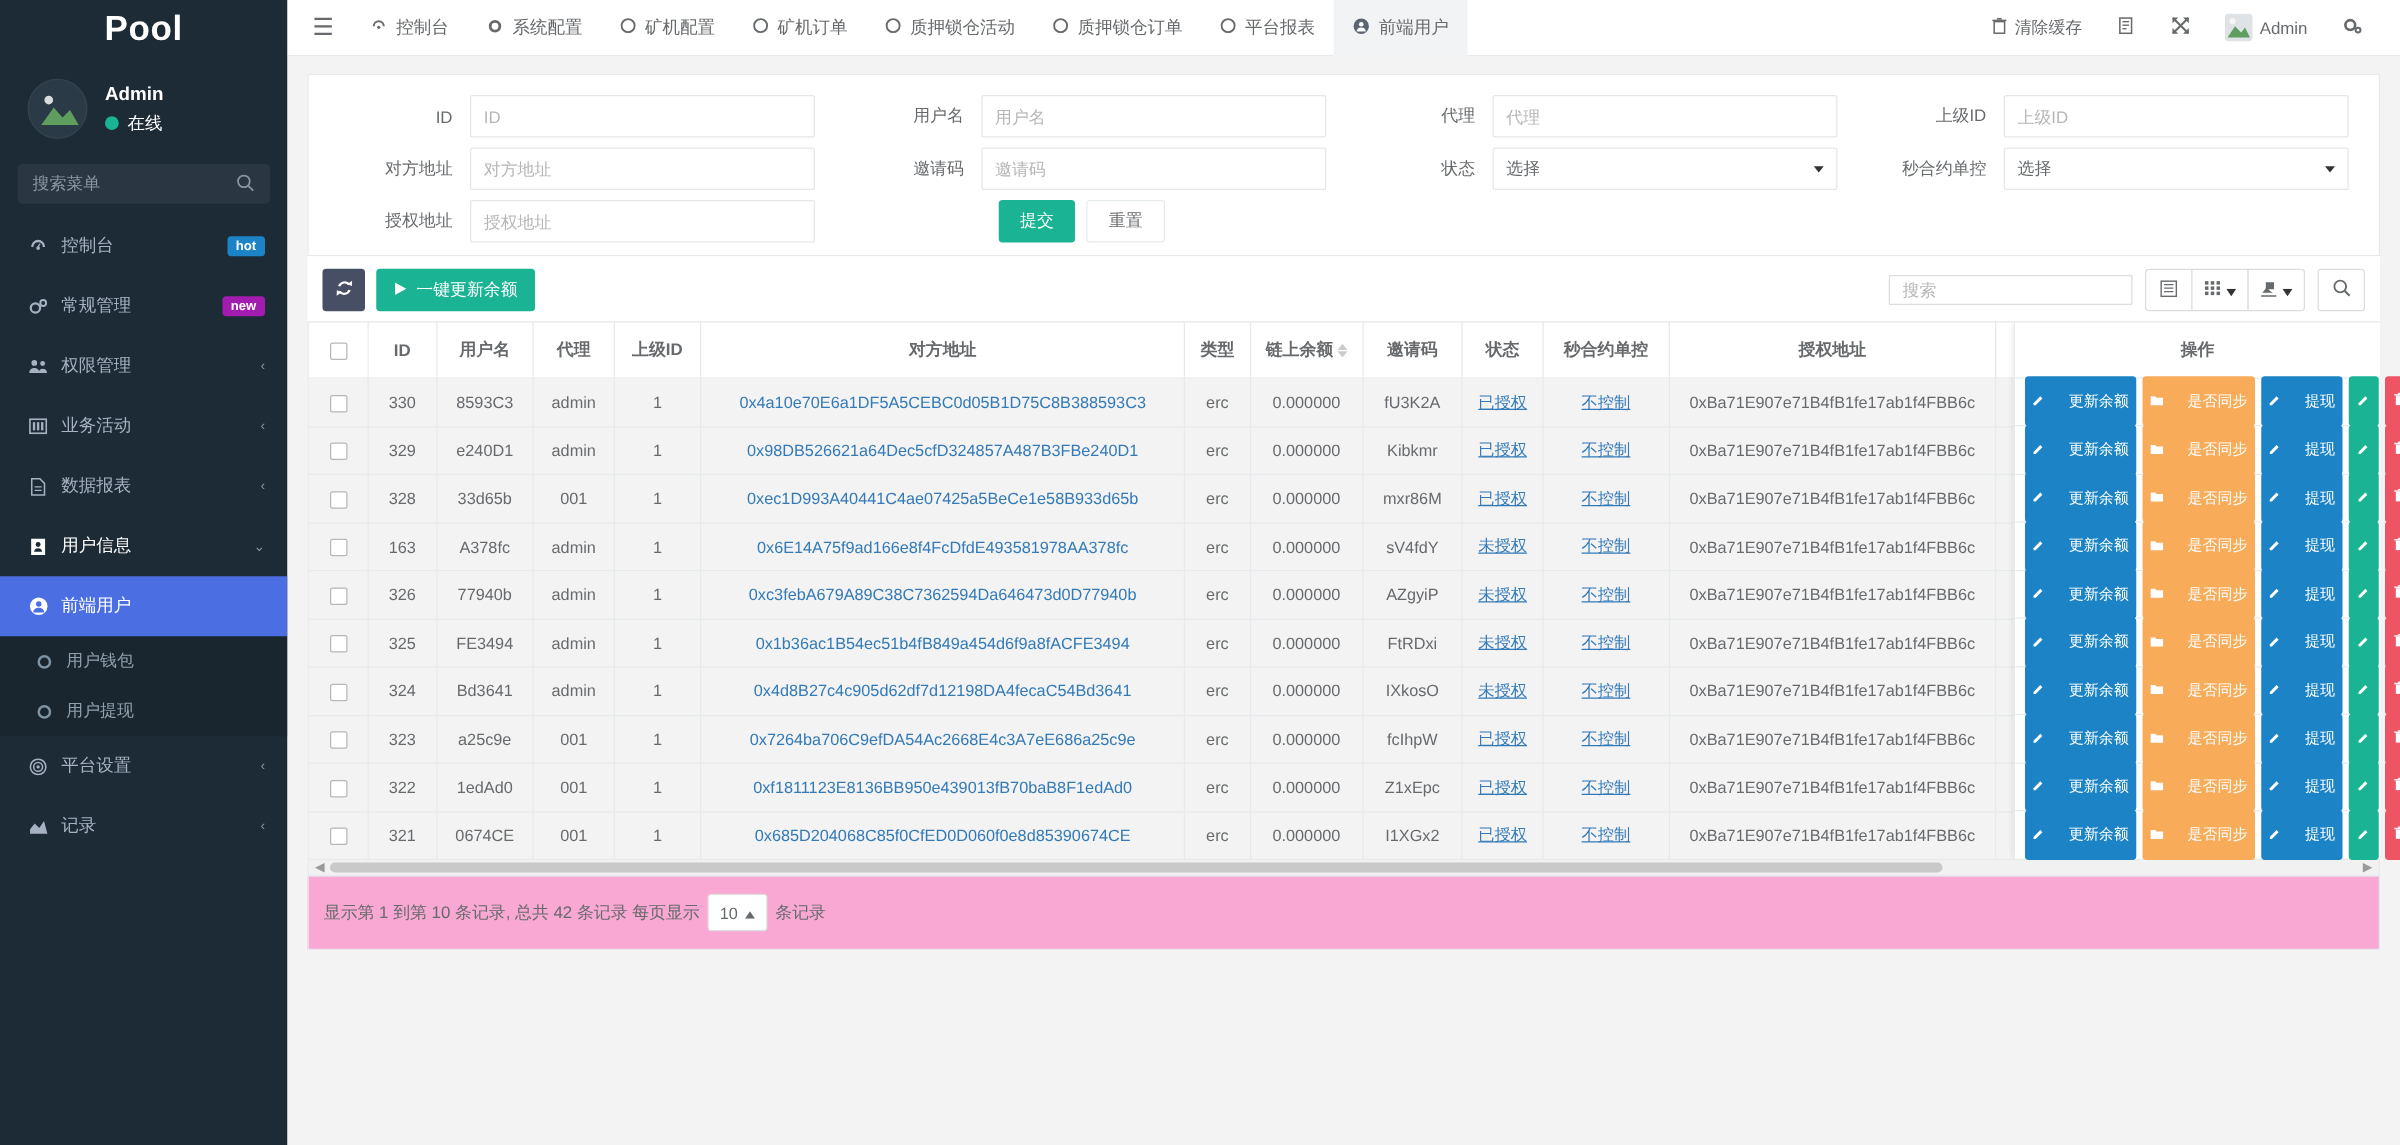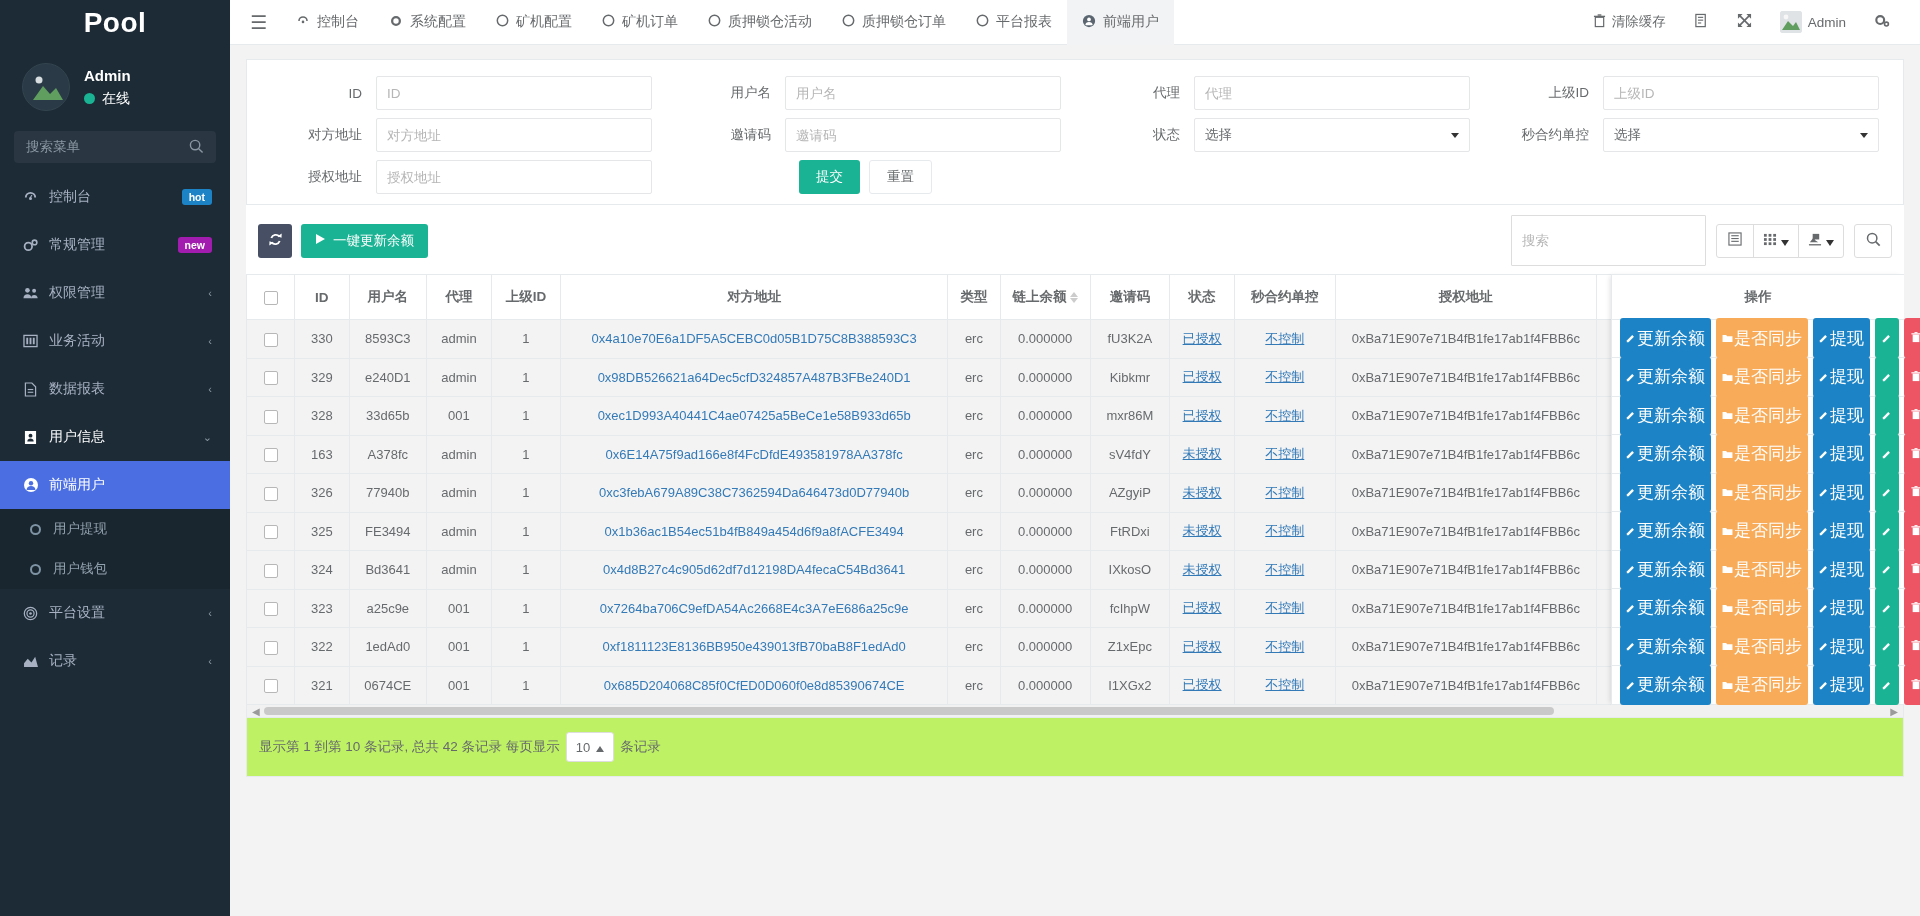--- a/index.html
+++ b/index.html
@@ -93,21 +93,21 @@
   
   .tbar { display:flex; align-items:center; padding:10px 12px 8px 12px; background:#fff; }
   .tb-left { display:flex; gap:9px; align-items:center; }
   .tb-refresh { width:34px; height:34px; background:#464f63; color:#fff; border:none;
                 border-radius:3px; cursor:pointer; display:flex; align-items:center;
                 justify-content:center; }
   .tb-green { height:34px; background:#1ab394; color:#fff; border:none; border-radius:3px;
               padding:0 14px; display:flex; align-items:center; gap:7px; font-size:13.5px;
               cursor:pointer; font-family:inherit; }
   .tb-right { margin-left:auto; display:flex; align-items:center; gap:10px; }
-  .tb-search { width:195px; height:51px; border:1px solid #ddd; border-radius:1px;
+  .tb-search { width:195px; height:24px; border:1px solid #ddd; border-radius:1px;
                padding:0 10px; font-size:13.5px; color:#676a6c; outline:none; font-family:inherit; }
   .tb-search::placeholder { color:#b6b6b6; }
   .bgroup { display:flex; }
   .bgroup .gb { height:34px; min-width:38px; background:#fff; border:1px solid #ddd;
                 margin-left:-1px; display:flex; align-items:center; justify-content:center;
                 gap:4px; color:#676a6c; cursor:pointer; padding:0 9px; }
   .bgroup .gb:first-child { margin-left:0; border-radius:3px 0 0 3px; }
   .bgroup .gb:last-child { border-radius:0 3px 3px 0; }
   .solo { height:34px; min-width:38px; background:#fff; border:1px solid #ddd;
           border-radius:3px; display:flex; align-items:center; justify-content:center;
@@ -137,38 +137,38 @@
   .sorticon i.dn { border-top:5px solid #ccc; }
 
   
   .opscol { position:absolute; top:0; right:0; width:293px; background:#fff;
             box-shadow:-3px 0 5px -2px rgba(0,0,0,.12); }
   .opscol .ophead { height:45.5px; border:1px solid #e7eaec; border-right:none;
                     display:flex; align-items:center; justify-content:center;
                     font-size:13.5px; font-weight:bold; color:#676a6c; background:#fff; }
   .oprow { height:38.5px; border-bottom:1px solid #e7eaec; border-left:1px solid #e7eaec;
            display:flex; align-items:center; gap:5px; padding:0 8px; }
-  .abtn { height:40px; border:none; border-radius:3px; color:#fff; font-size:17px;
-          display:flex; align-items:center; gap:1px; padding:0 6px; cursor:pointer;
+  .abtn { height:40px; border:none; border-radius:3px; color:#fff; font-size:12px;
+          display:flex; align-items:center; gap:19px; padding:0 6px; cursor:pointer;
           white-space:nowrap; font-family:inherit; }
   .abtn.blue { background:#1c84c6; }
   .abtn.orange { background:#f8ac59;justify-content:space-between; }
   .abtn.icon { padding:0 7px; }
   .abtn.green { background:#1ab394; }
   .abtn.red { background:#ed5565; }
 
   
   .hscroll { height:13px; background:#f1f1f1; border:1px solid #e7eaec; border-top:none;
              position:relative; }
   .hscroll .thumb { position:absolute; left:17px; top:2px; height:8px; width:1290px;
                     background:#c9c9c9; border-radius:4px; }
   .hscroll .arr { position:absolute; top:1px; color:#9a9a9a; font-size:10px; }
 
   
-  .pfoot { display:flex; align-items:center; padding:14px 12px; background:#bef264;
+  .pfoot { display:flex; align-items:center; padding:14px 12px; background:#f9a8d4;
            border:1px solid #e7eaec; border-top:none; }
   .pinfo-txt { font-size:13.5px; color:#676a6c; display:flex; align-items:center; gap:6px; }
   .pgsize { height:30px; border:1px solid #ddd; border-radius:3px; background:#fff;
             display:inline-flex; align-items:center; gap:6px; padding:0 9px;
             font-size:13px; color:#676a6c; cursor:pointer; }
   .pager { margin-left:auto; display:flex; align-items:center; gap:0; }
   .pg { height:32px; min-width:32px; padding:0 12px; border:1px solid #ddd;
         margin-left:-1px; background:#fff; color:#337ab7; display:flex;
         align-items:center; justify-content:center; font-size:13.5px; cursor:pointer; }
   .pg:first-child { border-radius:3px 0 0 3px; margin-left:0; }
@@ -308,25 +308,25 @@
           <svg width="16" height="16" viewBox="0 0 16 16">
               <circle cx="8" cy="8" r="7" fill="#fff"></circle>
               <circle cx="8" cy="6.2" r="2.2" fill="#4b6fe3"></circle>
               <path d="M3.6 13c0-2.6 2-3.9 4.4-3.9s4.4 1.3 4.4 3.9z" fill="#4b6fe3"></path>
             </svg>
         </span>
         <span class="mtxt">前端用户</span>
       </div>
       <div class="sub">
         <span class="o-ring"></span>
-        <span class="mtxt">用户提现</span>
+        <span class="mtxt">用户钱包</span>
       </div>
       <div class="sub">
         <span class="o-ring"></span>
-        <span class="mtxt">用户钱包</span>
+        <span class="mtxt">用户提现</span>
       </div>
     </div>
 
     <ul class="menu">
       <li>
           <div class="mi">
         <span class="micon">
           <svg width="15" height="15" viewBox="0 0 16 16">
                 <circle cx="8" cy="8" r="6.6" fill="none" stroke="#a7b1c2" stroke-width="1.3"></circle>
                 <circle cx="8" cy="8" r="3.8" fill="none" stroke="#a7b1c2" stroke-width="1.3"></circle>

